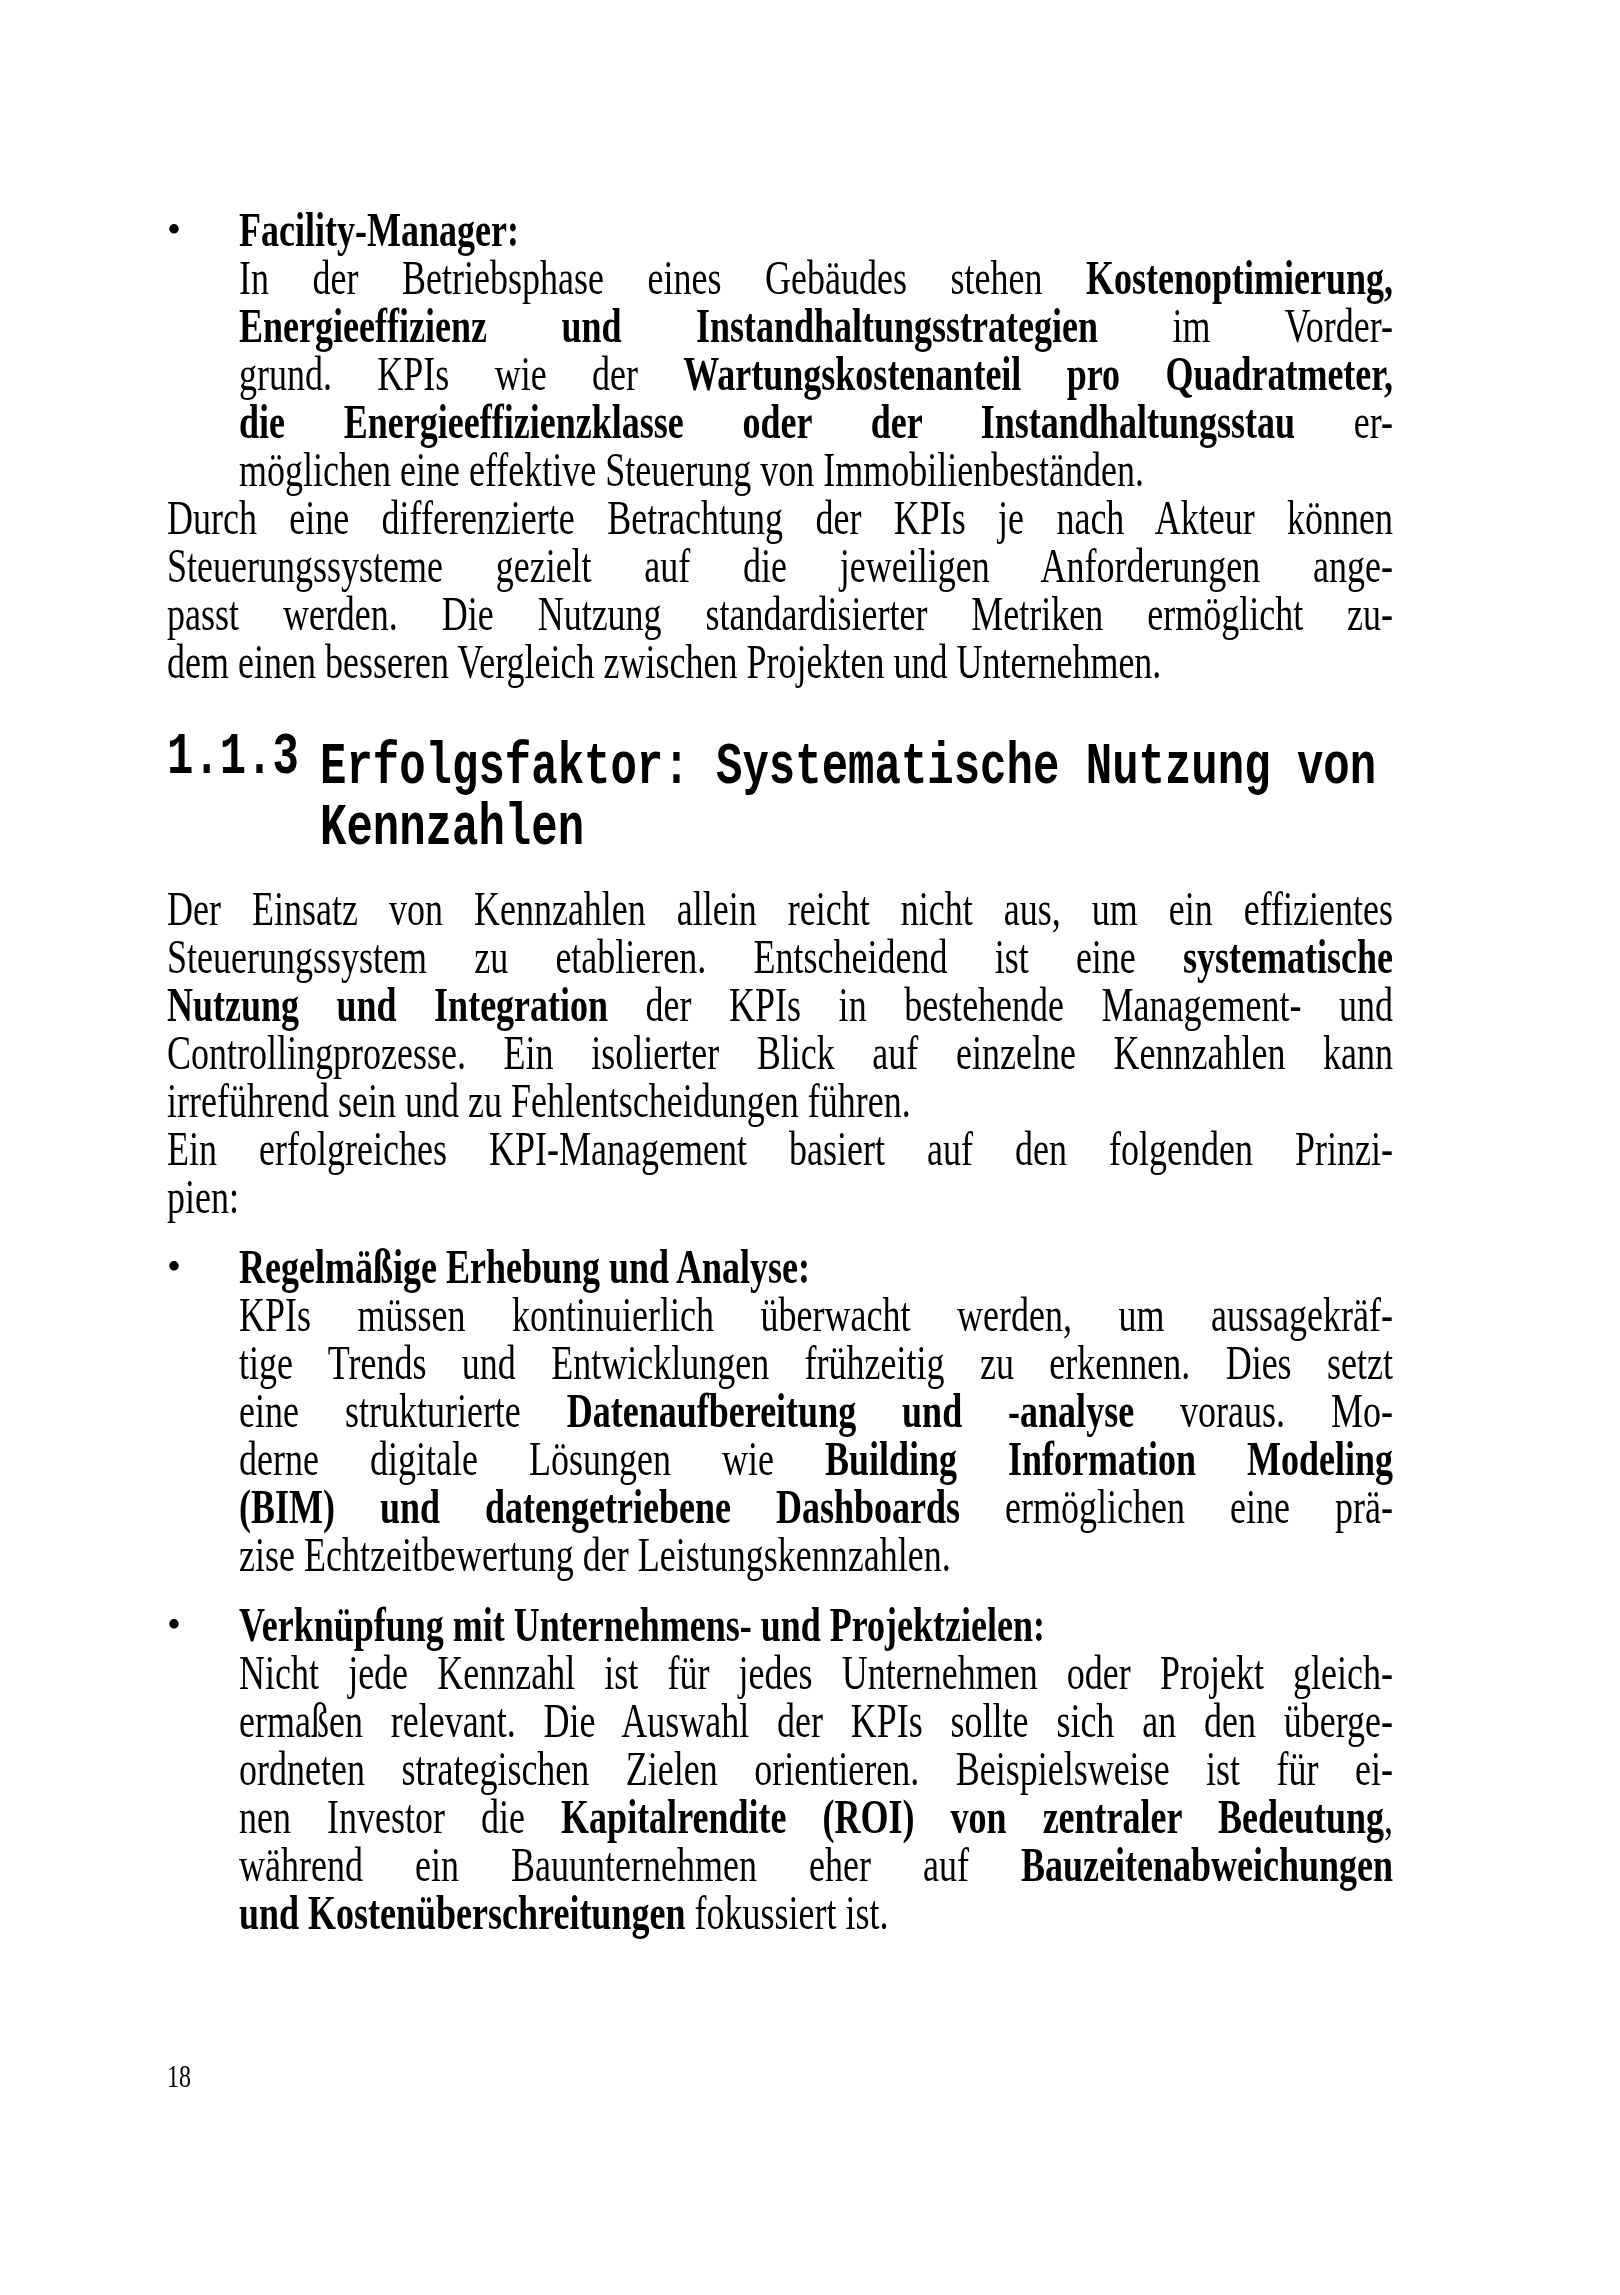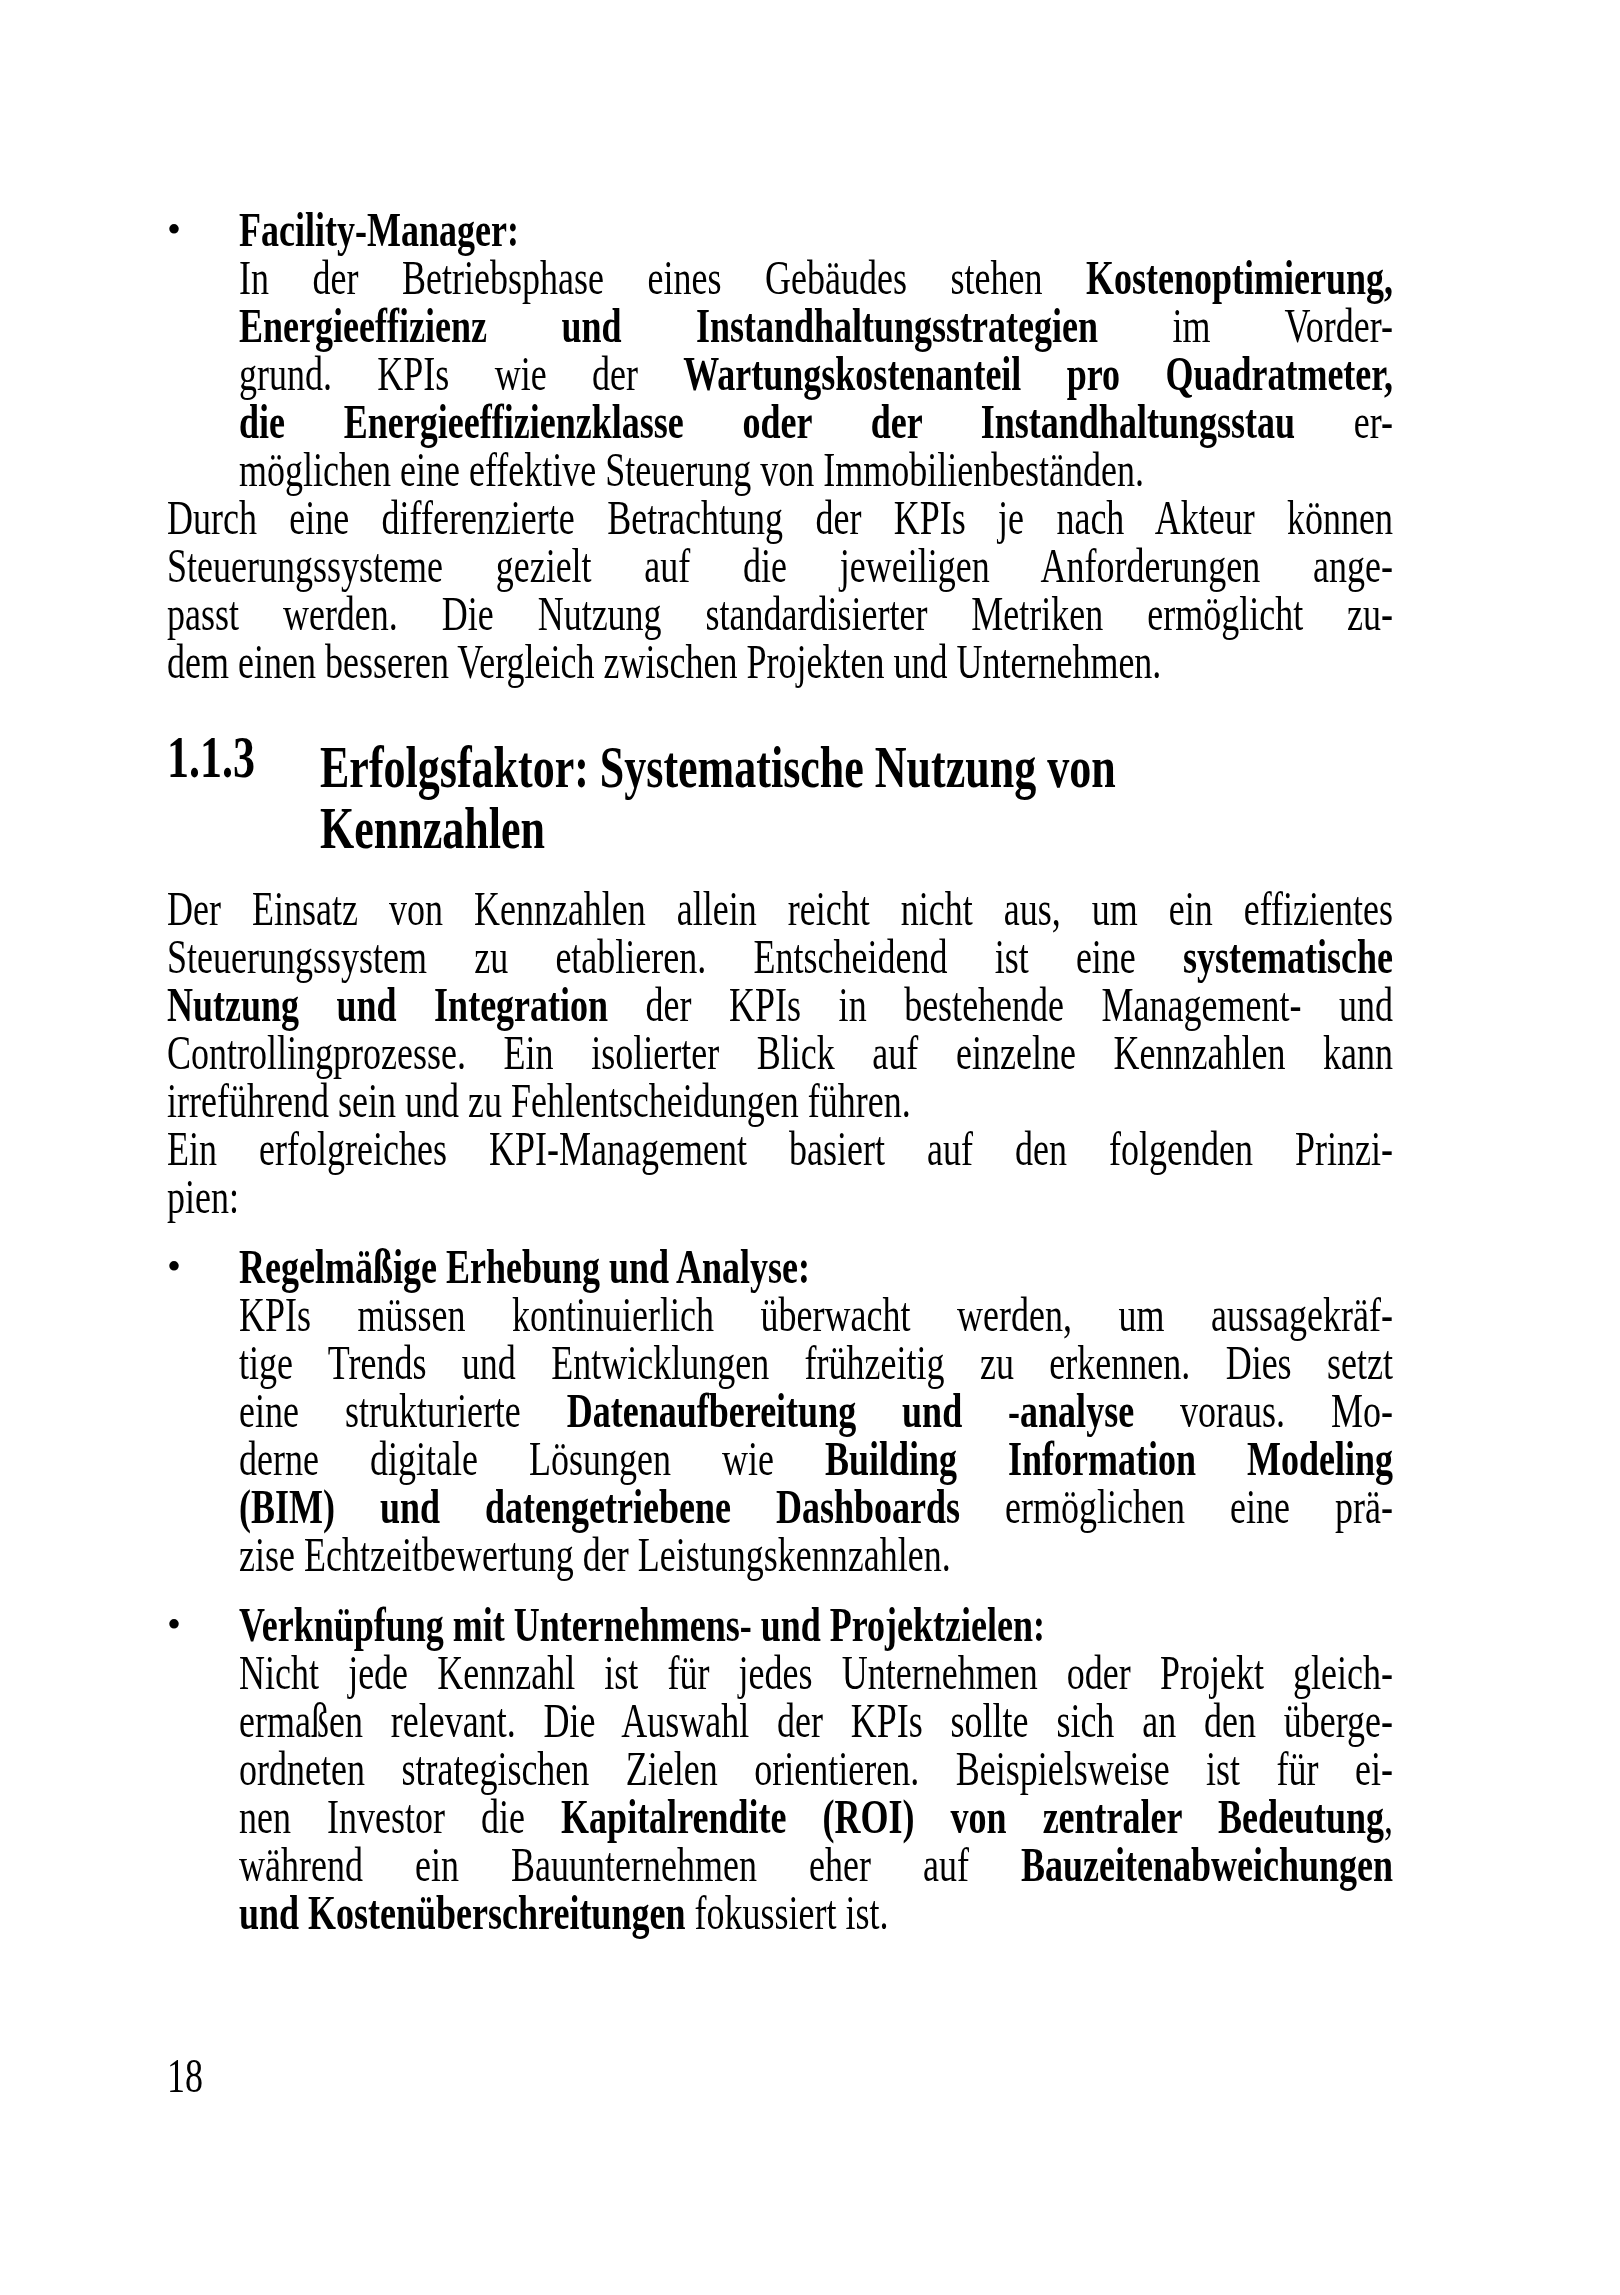--- a/index.html
+++ b/index.html
@@ -43,40 +43,40 @@
     font-size: 36px;
     line-height: 48px;
     font-weight: bold;
     transform: scaleY(1.33);
     transform-origin: 0 50%;
   }
 
   .heading {
     display: flex;
     margin-top: 51px;
-    font-family: Liberation Serif, serif;
+    font-family: Liberation Mono, monospace;
     font-weight: bold;
     font-size: 44px;
     line-height: 61px;
   }
   .heading + .para { margin-top: 26px; }
   .hnum {
     flex: 0 0 153px;
     transform: scaleY(1.33);
     transform-origin: 0 50%;
   }
   .hbody { flex: 1 1 auto; }
   .hline {
     transform: scaleY(1.33);
     transform-origin: 0 50%;
   }
 
   .footer {
     margin-top: 115px;
-    font-size: 36px;
+    font-size: 24px;
     line-height: 48px;
   }
   .footer .pagenum {
     display: inline-block;
     transform: scaleY(1.33);
     transform-origin: 0 50%;
   }
 </style>
 </head>
 <body>

